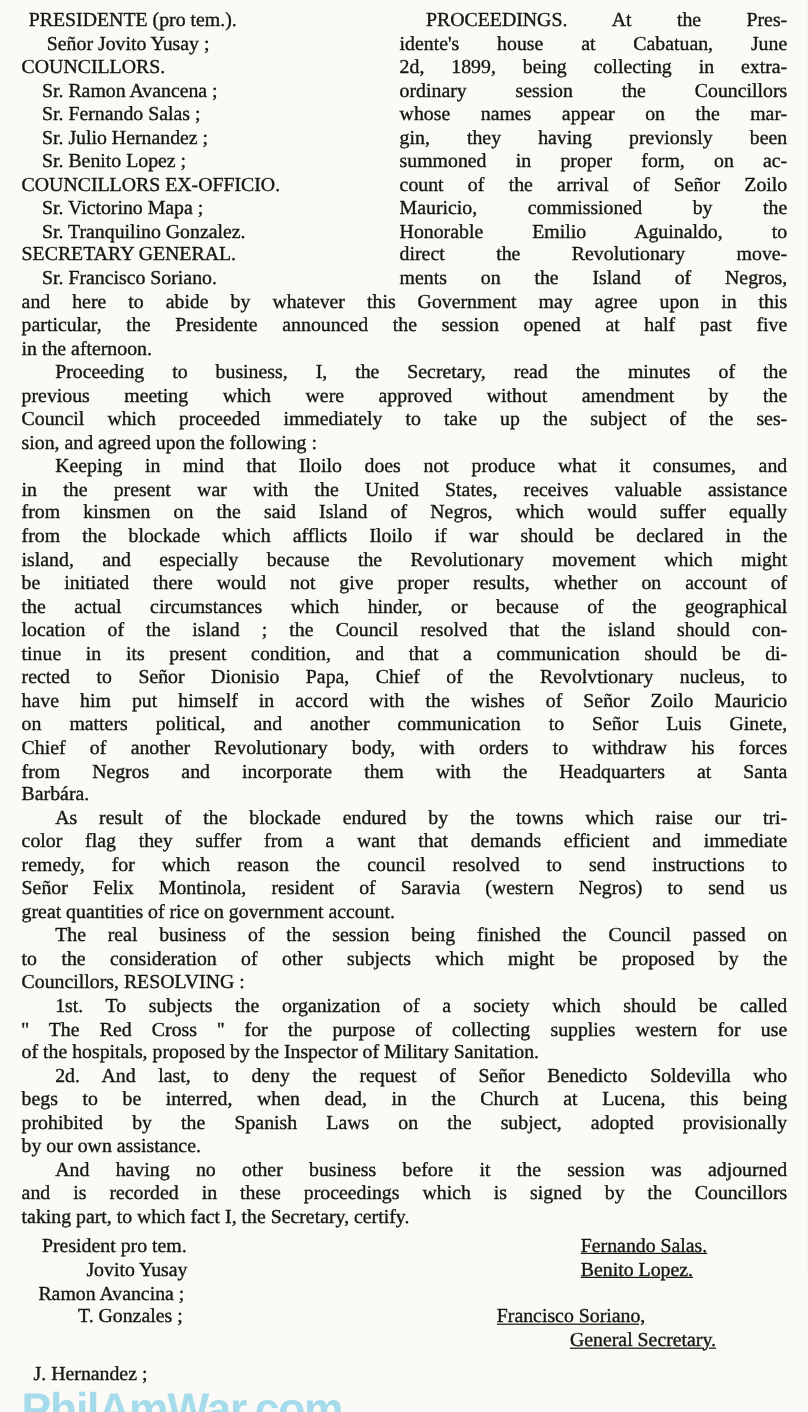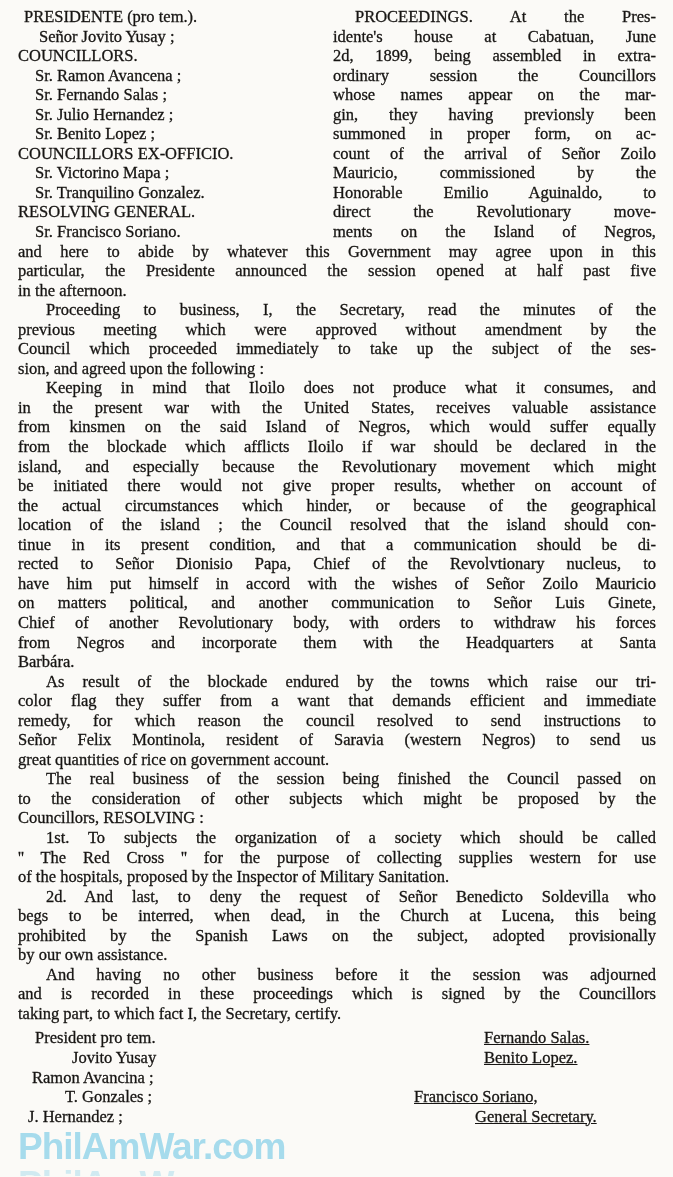--- a/index.html
+++ b/index.html
@@ -43,21 +43,21 @@
   .para:not(.continuation) .line:first-child{text-indent:28px;}
 
   
   .sigs{display:flex;margin-top:5px;}
   .sig-left{flex:1;}
   .sig-right{width:242px;text-decoration:underline;}
   .sig-left .line:nth-child(1){padding-left:17px;}
   .sig-left .line:nth-child(2){padding-left:54px;}
   .sig-left .line:nth-child(3){padding-left:14px;}
   .sig-left .line:nth-child(4){padding-left:47px;}
-  .sig-left .line:nth-child(5){padding-left:10px;}
+  .sig-left .line:nth-child(5){padding-left:10px;margin-top:28px;}
   .sig-right .line:nth-child(1){padding-left:70px;}
   .sig-right .line:nth-child(2){padding-left:70px;}
   .sig-right .line:nth-child(5){padding-left:61px;}
 
   
   .watermark{
     margin-top:4px;
     font-family:"Liberation Sans","DejaVu Sans",sans-serif;
     font-weight:bold;
     font-size:37px;
@@ -82,27 +82,27 @@
         <div class="line">PRESIDENTE (pro tem.).</div>
         <div class="line">Señor Jovito Yusay ;</div>
         <div class="line">COUNCILLORS.</div>
         <div class="line">Sr. Ramon Avancena ;</div>
         <div class="line">Sr. Fernando Salas ;</div>
         <div class="line">Sr. Julio Hernandez ;</div>
         <div class="line">Sr. Benito Lopez ;</div>
         <div class="line">COUNCILLORS EX-OFFICIO.</div>
         <div class="line">Sr. Victorino Mapa ;</div>
         <div class="line">Sr. Tranquilino Gonzalez.</div>
-        <div class="line">RESOLVING GENERAL.</div>
+        <div class="line">SECRETARY GENERAL.</div>
         <div class="line">Sr. Francisco Soriano.</div>
       </div>
     <div class="col-right">
         <div class="line">PROCEEDINGS. At the Pres-</div>
         <div class="line">idente's house at Cabatuan, June</div>
-        <div class="line">2d, 1899, being assembled in extra-</div>
+        <div class="line">2d, 1899, being collecting in extra-</div>
         <div class="line">ordinary session the Councillors</div>
         <div class="line">whose names appear on the mar-</div>
         <div class="line">gin, they having previonsly been</div>
         <div class="line">summoned in proper form, on ac-</div>
         <div class="line">count of the arrival of Señor Zoilo</div>
         <div class="line">Mauricio, commissioned by the</div>
         <div class="line">Honorable Emilio Aguinaldo, to</div>
         <div class="line">direct the Revolutionary move-</div>
         <div class="line">ments on the Island of Negros,</div>
       </div>

